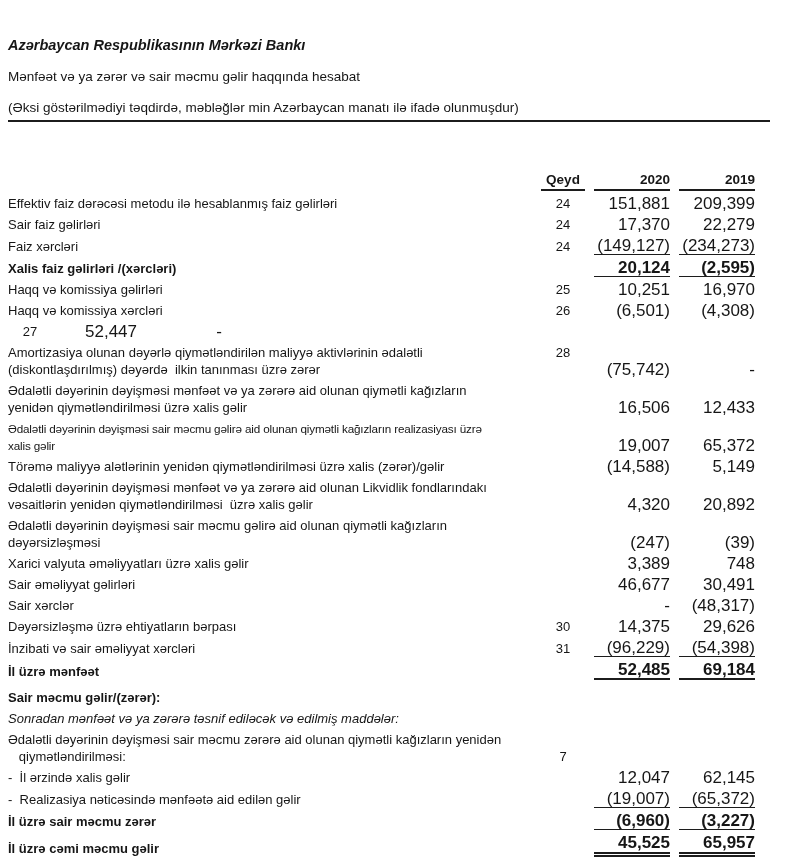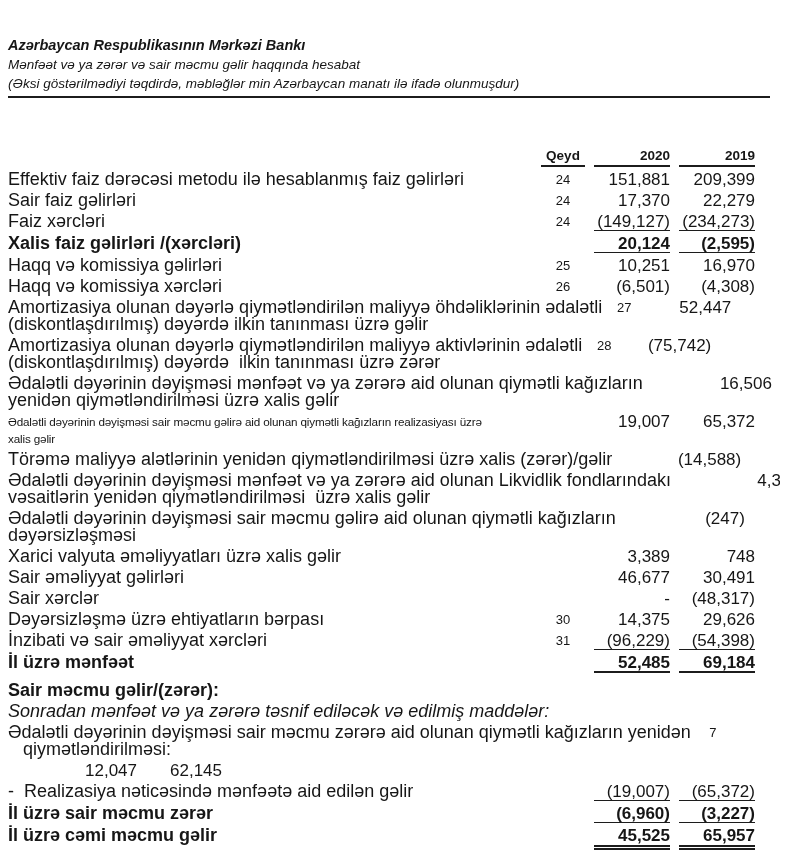--- a/index.html
+++ b/index.html
@@ -19,34 +19,35 @@
   }
   .t1 {
     font-size: 14.5px;
     font-weight: bold;
     font-style: italic;
     line-height: 19px;
     white-space: pre;
   }
   .t2 {
     font-size: 13.5px;
-    font-style: italic;
     line-height: 19px;
     white-space: pre;
+    margin-top: 12px;
   }
   .stmt-table {
     margin: 47px 25px 0 8px; 
   }
   .row {
     display: flex;
+    align-items: flex-end;
     padding: 2px 0;
   }
   .desc {
     flex: 1;
-    font-size: 18px;
+    font-size: 13px;
     line-height: 17px;
     white-space: pre;      
     overflow: visible;
   }
   .note {
     width: 44px;
     text-align: center;
     font-size: 13px;
     line-height: 17px;
     flex: none;
@@ -131,22 +132,20 @@
     </div>
 
     <div class="row">
       <div class="desc">Haqq və komissiya xərcləri</div>
       <div class="note">26</div>
       <div class="val">(6,501)</div>
       <div class="val">(4,308)</div>
     </div>
 
     <div class="row note-top">
-      <div class="desc">Amortizasiya olunan dəyərlə qiymətləndirilən maliyyə öhdəliklərinin ədalətli
-(diskontlaşdırılmış) dəyərdə ilkin tanınması üzrə gəlir</div>
       <div class="note">27</div>
       <div class="val">52,447</div>
       <div class="val">-</div>
     </div>
 
     <div class="row note-top">
       <div class="desc">Amortizasiya olunan dəyərlə qiymətləndirilən maliyyə aktivlərinin ədalətli
 (diskontlaşdırılmış) dəyərdə  ilkin tanınması üzrə zərər</div>
       <div class="note">28</div>
       <div class="val">(75,742)</div>
@@ -251,20 +250,21 @@
 
     <div class="row">
       <div class="desc">Ədalətli dəyərinin dəyişməsi sair məcmu zərərə aid olunan qiymətli kağızların yenidən
    qiymətləndirilməsi:</div>
       <div class="note">7</div>
       <div class="val"></div>
       <div class="val"></div>
     </div>
 
     <div class="row">
+      <div class="desc">-  İl ərzində xalis gəlir</div>
       <div class="note"></div>
       <div class="val">12,047</div>
       <div class="val">62,145</div>
     </div>
 
     <div class="row u1">
       <div class="desc">-  Realizasiya nəticəsində mənfəətə aid edilən gəlir</div>
       <div class="note"></div>
       <div class="val">(19,007)</div>
       <div class="val">(65,372)</div>

